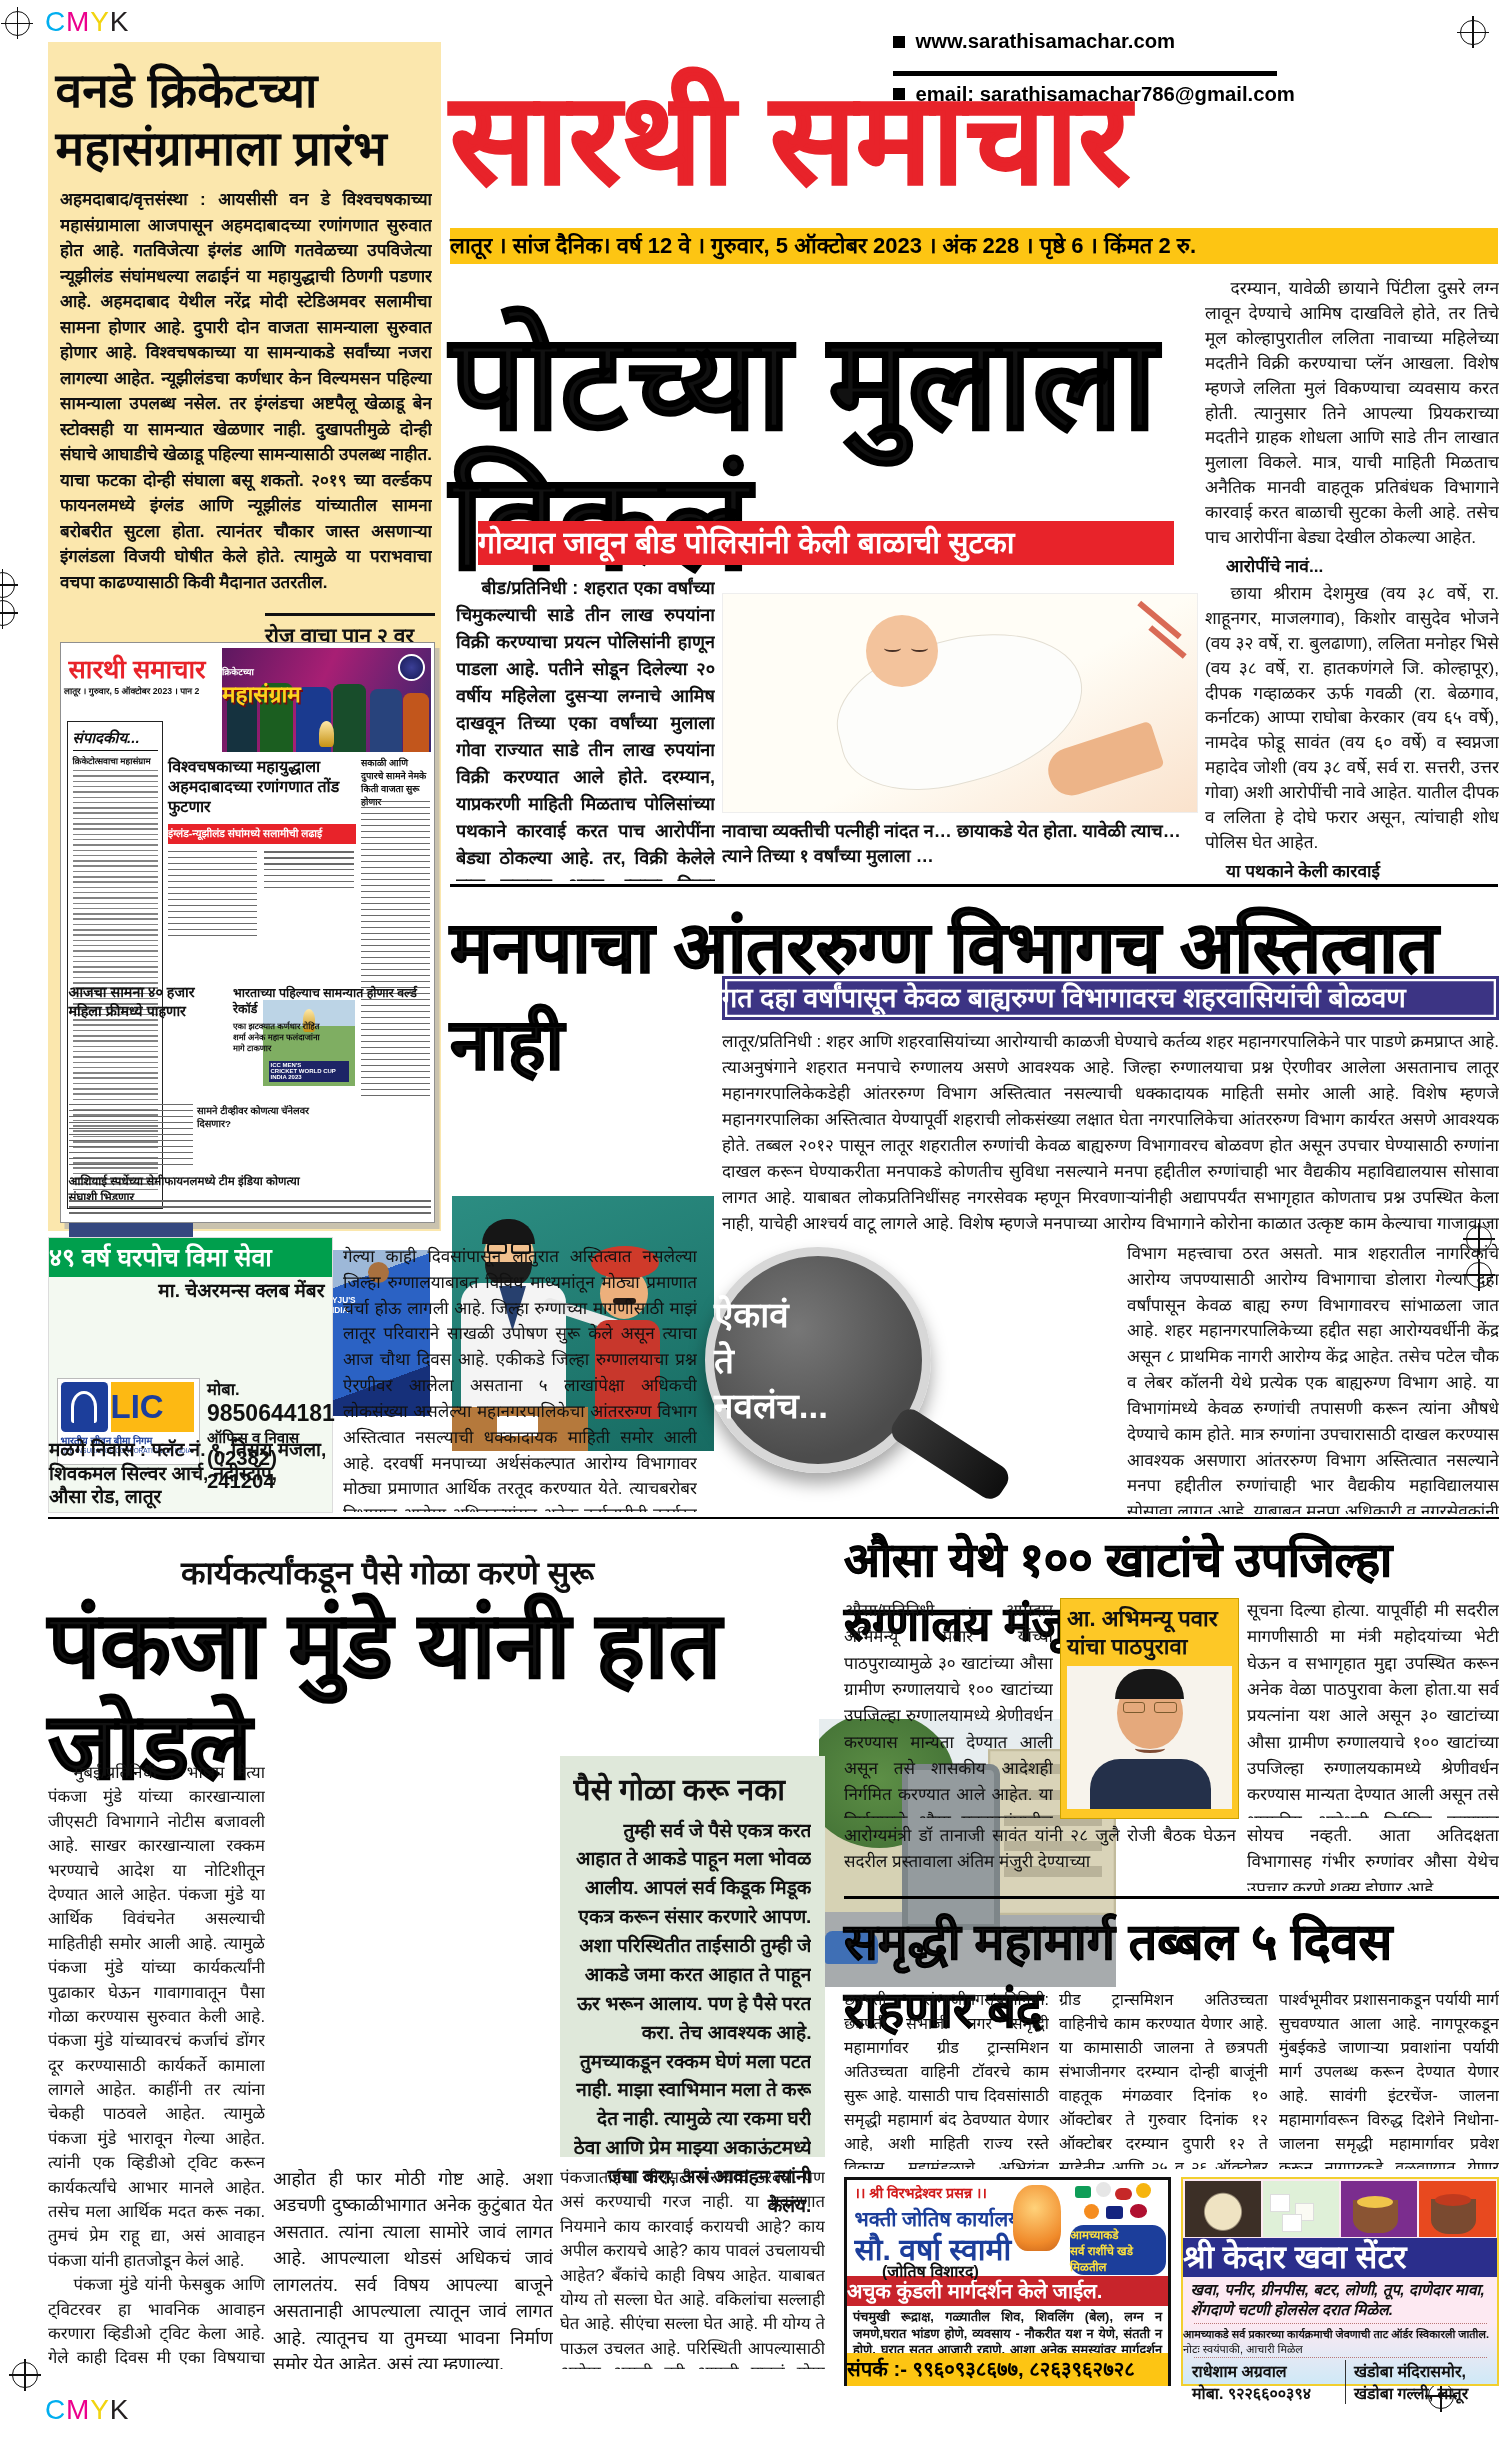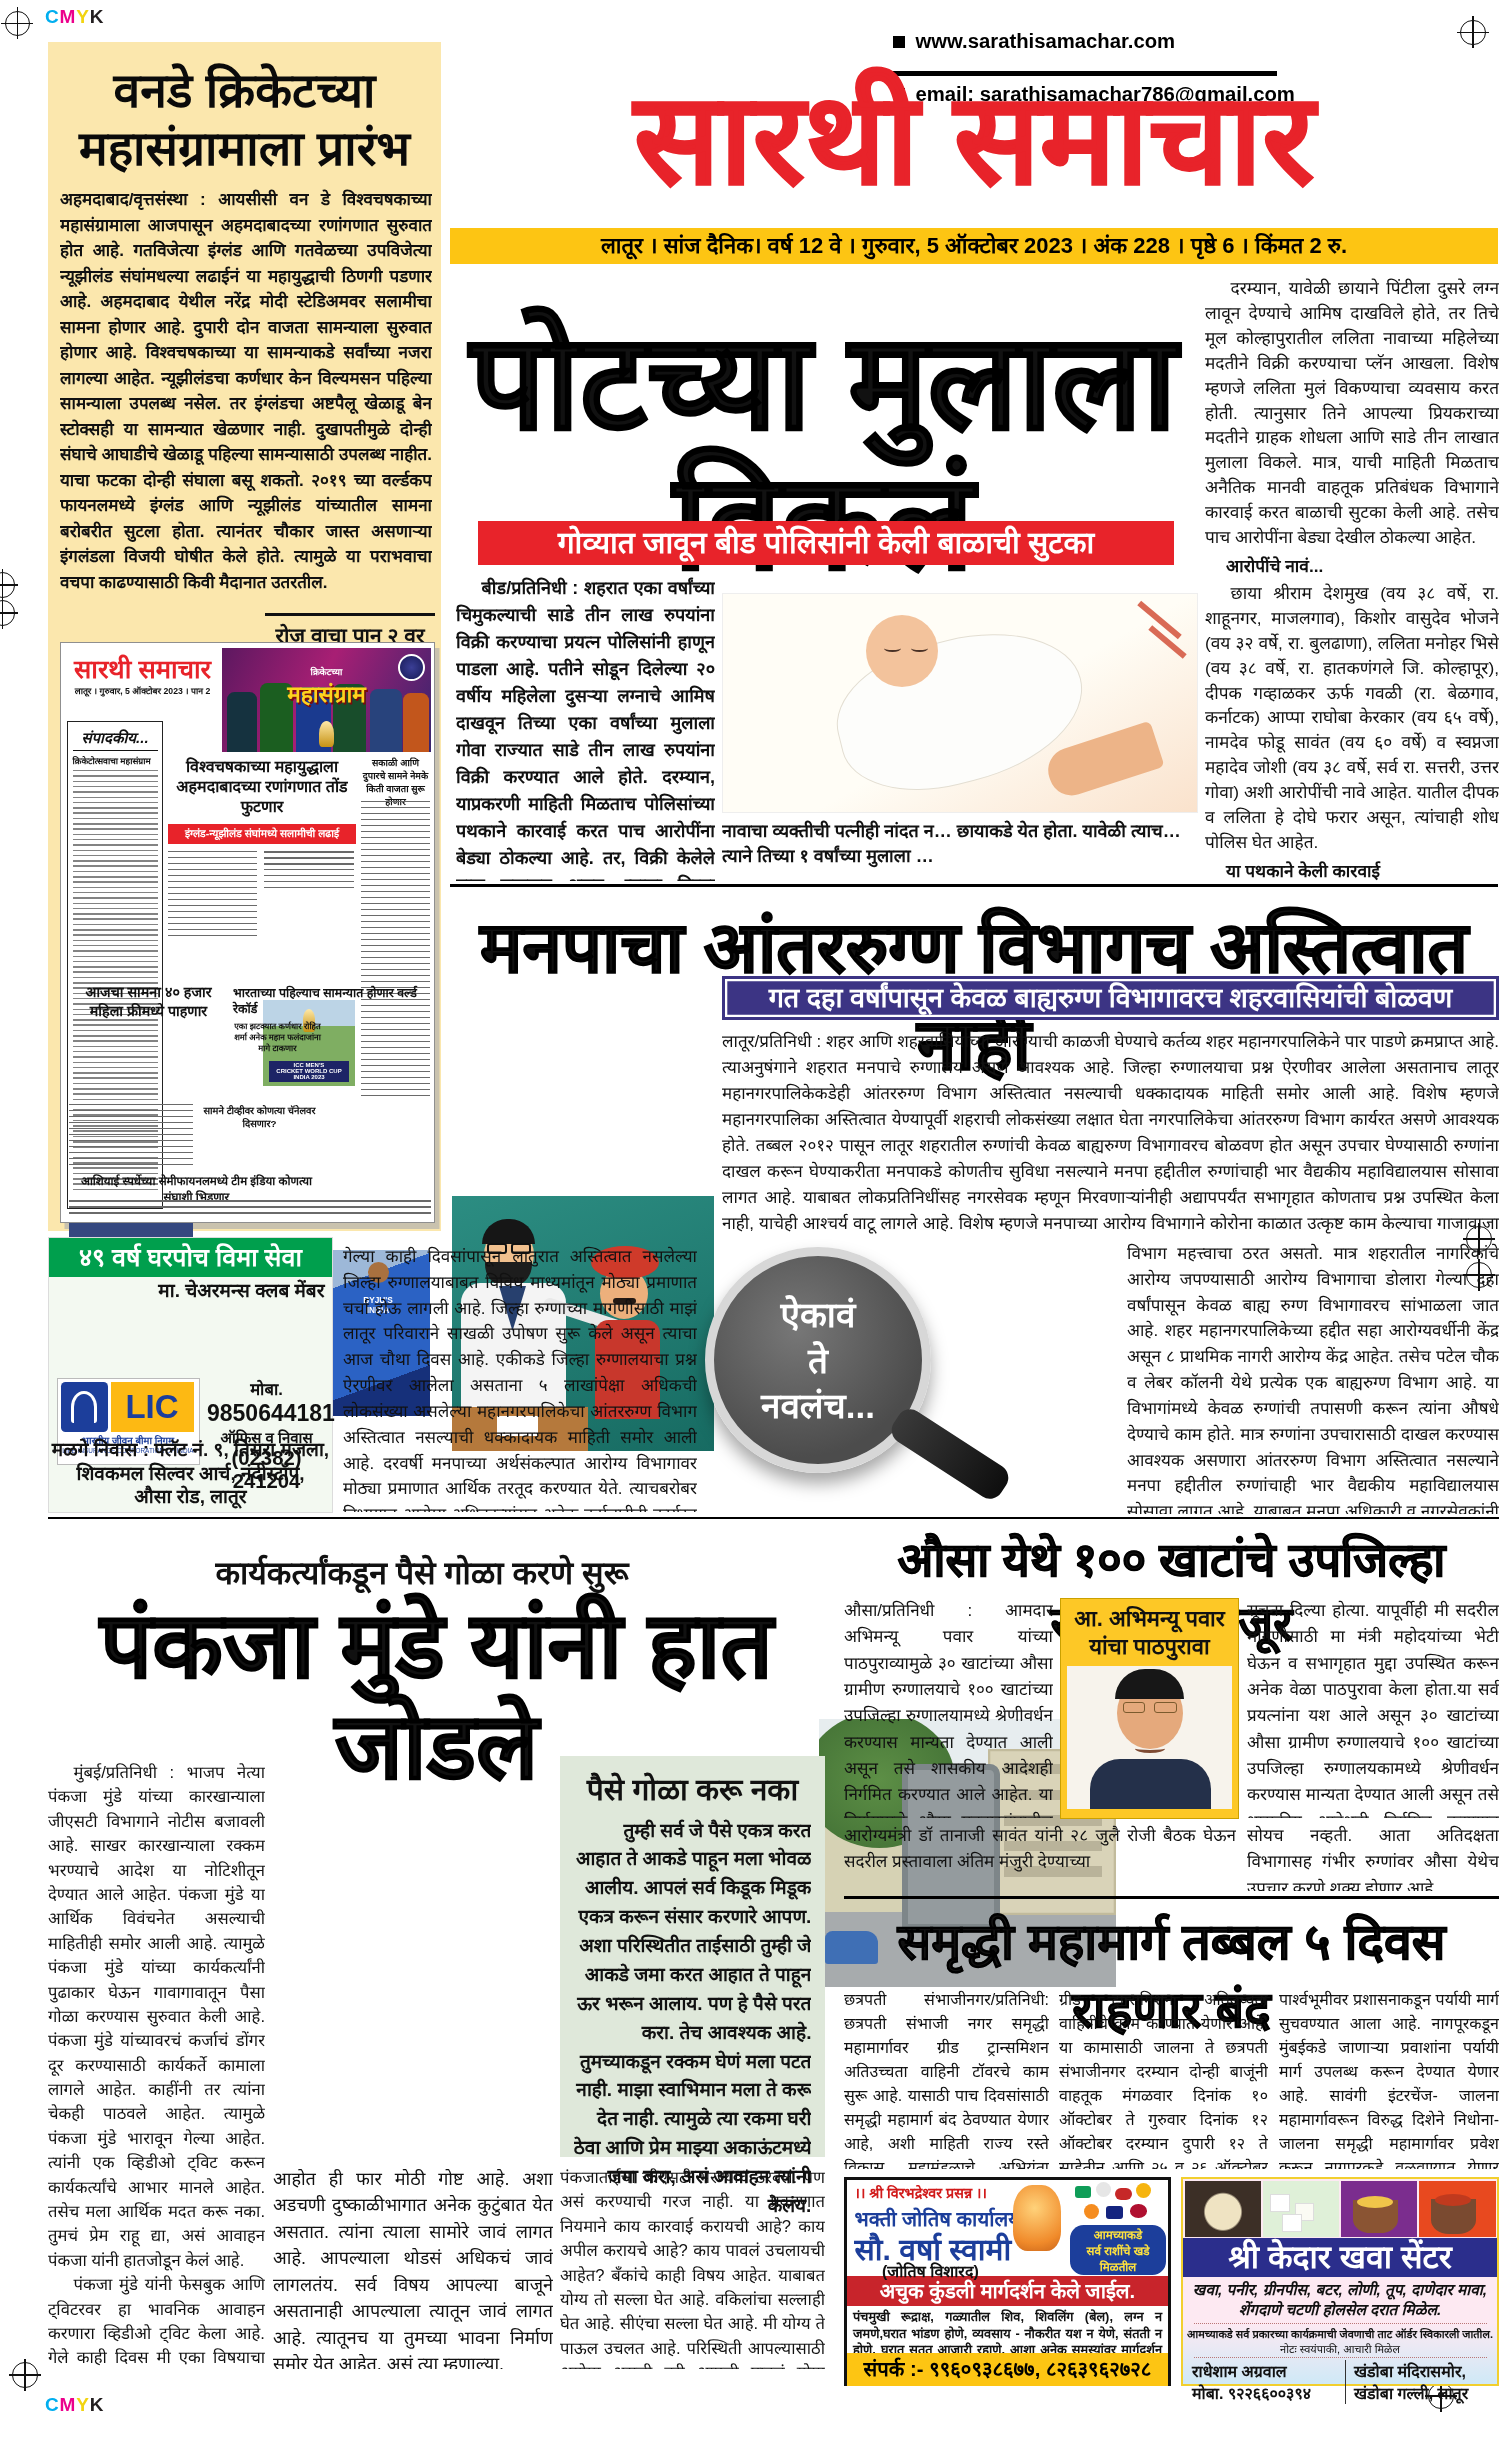--- a/index.html
+++ b/index.html
@@ -1,28 +1,28 @@
 <!DOCTYPE html>
 <html style="font-size:12px"><head>
 <meta charset="utf-8">
 <style>
   *{box-sizing:border-box;margin:0;padding:0}
   html,body{background:#fff}
   body{width:1506px;height:2450px;position:relative;font-family:"Liberation Sans","DejaVu Sans",sans-serif;color:#111}
   .abs{position:absolute}
-  .ctr{text-align:center}
+  .ctr{}
   .j{text-align:justify}
   .b{font-weight:bold}
   .hide{overflow:hidden}
   .ind{text-indent:25.6px}
   .reg{width:25.6px;height:25.6px;border:1.5px solid #111;border-radius:50%;position:absolute}
   .reg:before,.reg:after{content:"";position:absolute;background:#111}
   .reg:before{left:50%;top:-4.5px;width:1.5px;height:32px;margin-left:-0.8px}
   .reg:after{top:50%;left:-4.5px;height:1.5px;width:32px;margin-top:-0.8px}
-  .cmyk{font-size:19px;font-weight:bold;letter-spacing:0.8px}
+  .cmyk{font-size:28px;font-weight:normal;letter-spacing:0.8px}
   .cmyk .c{color:#00aeef}.cmyk .m{color:#ec008c}.cmyk .y{color:#f2d410}.cmyk .k{color:#231f20}
   
   .site{font-size:20.3px;font-weight:bold;color:#000;display:flex;align-items:center;gap:10.5px}
   .sq{width:12px;height:12px;background:#000;display:inline-block}
   .title{font-size:127px;font-weight:900;color:#e8232a;line-height:1;-webkit-text-stroke:1.5px #e8232a}
   .ystrip{background:#fdc513;color:#000;font-weight:bold}
   
   .cream{background:#fbe7ad}
   .ch1{font-size:48px;line-height:1.22;font-weight:900;color:#0a0a0a}
   .navybox{background:#1d2466;color:#fff}

